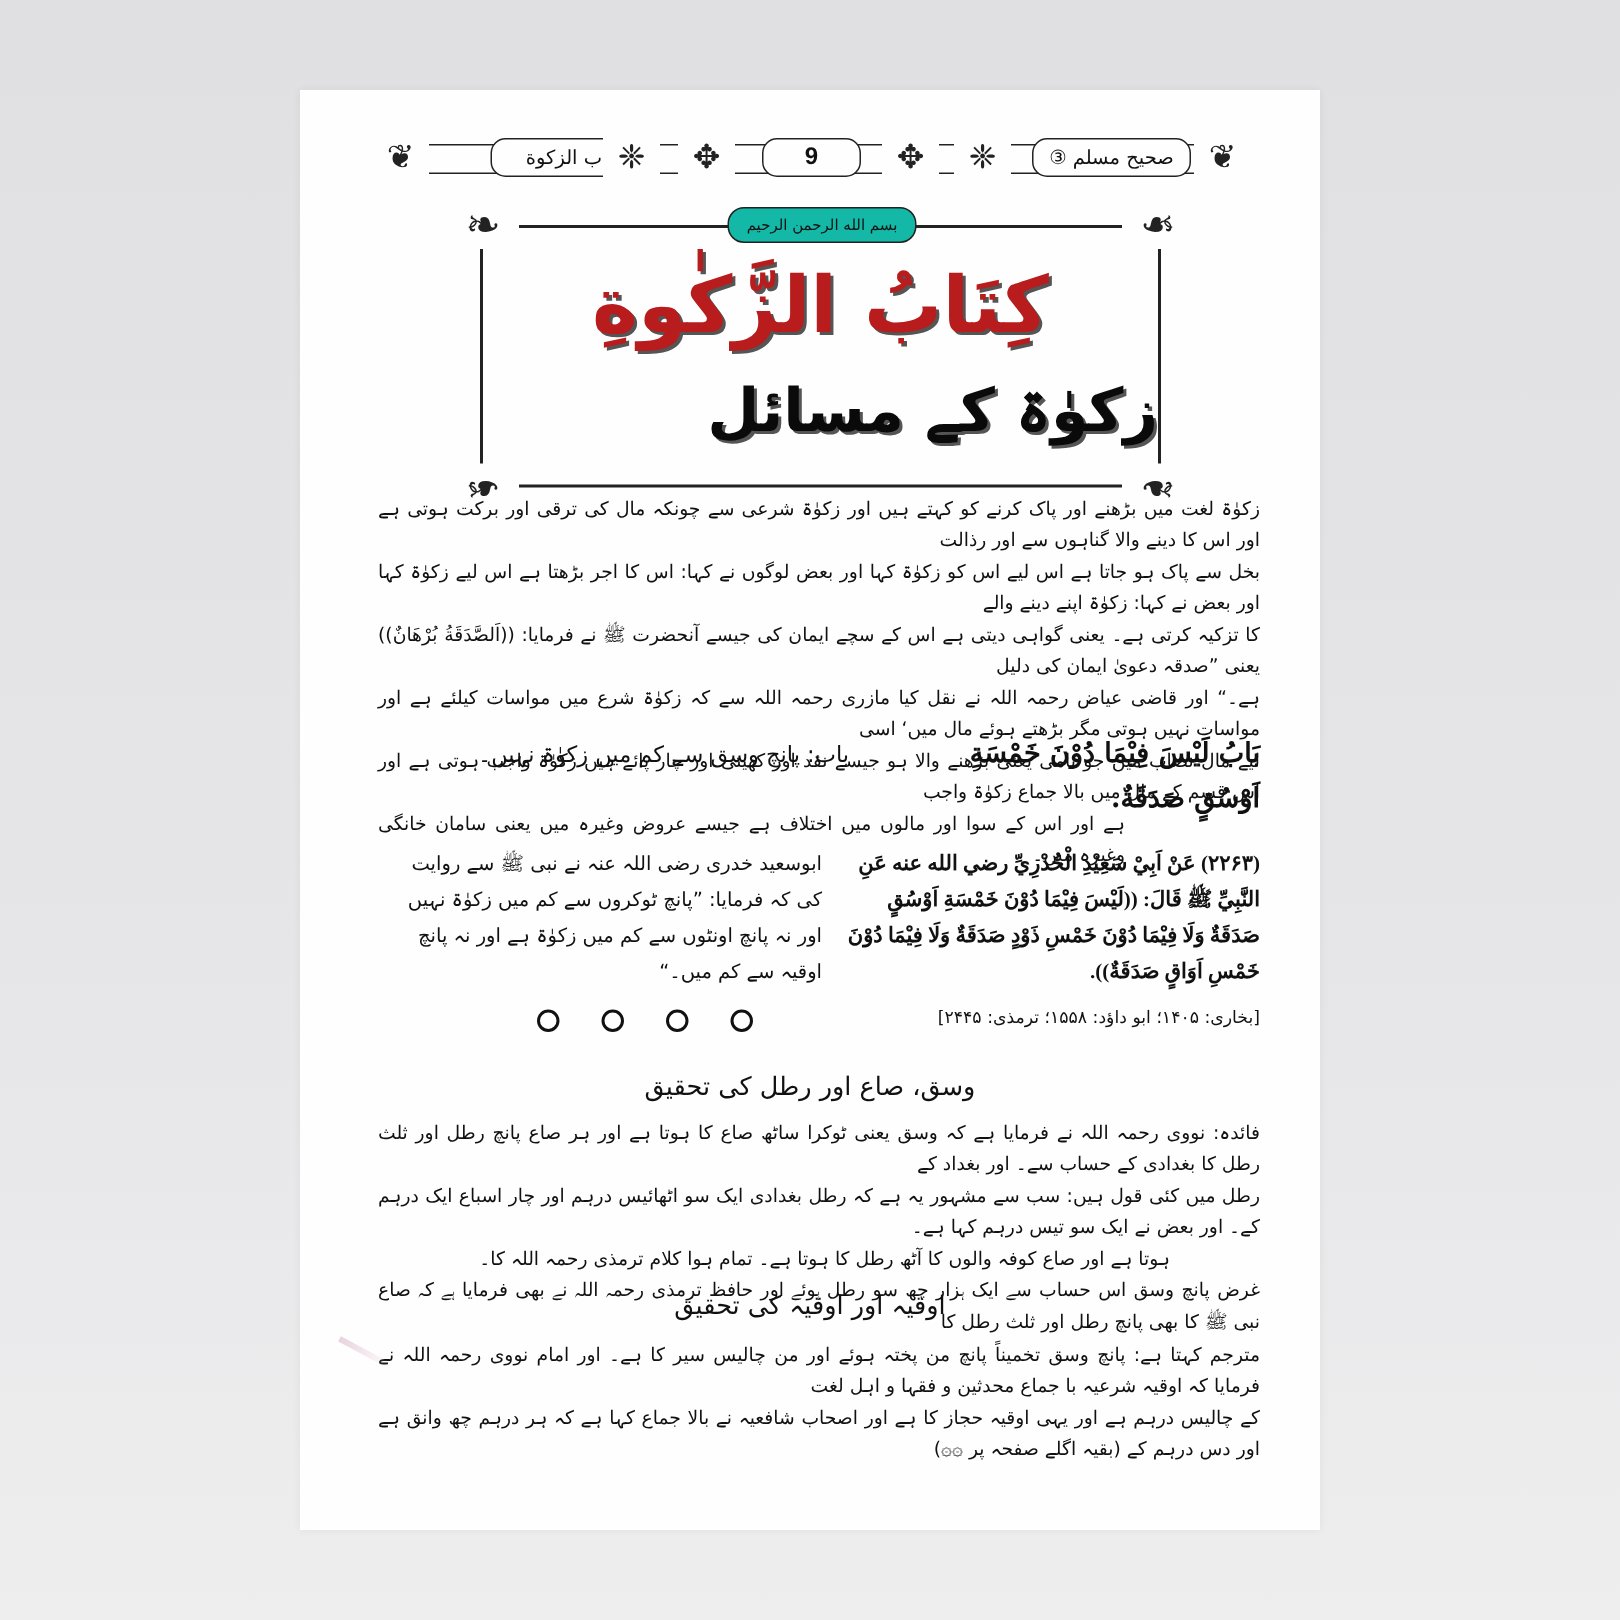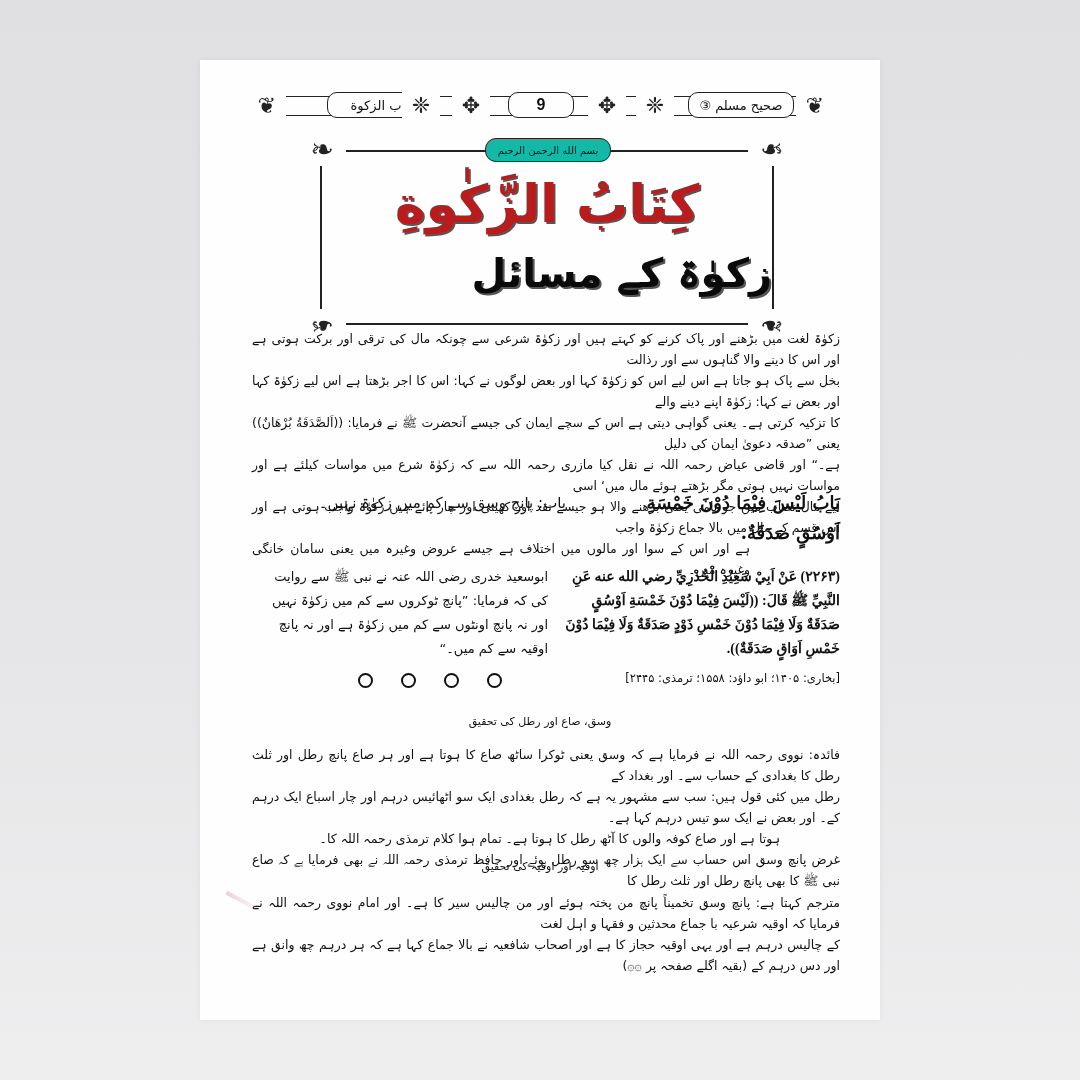--- a/index.html
+++ b/index.html
@@ -105,21 +105,21 @@
   .ref {
     position:absolute; top:611px; right:40px; font-size:11.5px;
   }
   .circles {
     position:absolute; top:613px; left:158px; display:flex; gap:28px;
   }
   .circles span {
     width:11px; height:11px; border:2px solid #111; border-radius:50%; display:inline-block;
   }
   .heading {
-    position:absolute; left:0; right:0; text-align:center; font-size:11px;
+    position:absolute; left:0; right:0; text-align:center; font-size:17px;
   }
   .pen-mark {
     position:absolute; left:24px; top:840px; width:40px; height:4px;
     background:linear-gradient(90deg, rgba(210,170,190,0.5), rgba(255,255,255,0));
     transform:rotate(28deg);
   }
 </style>
 </head>
 <body>
 

